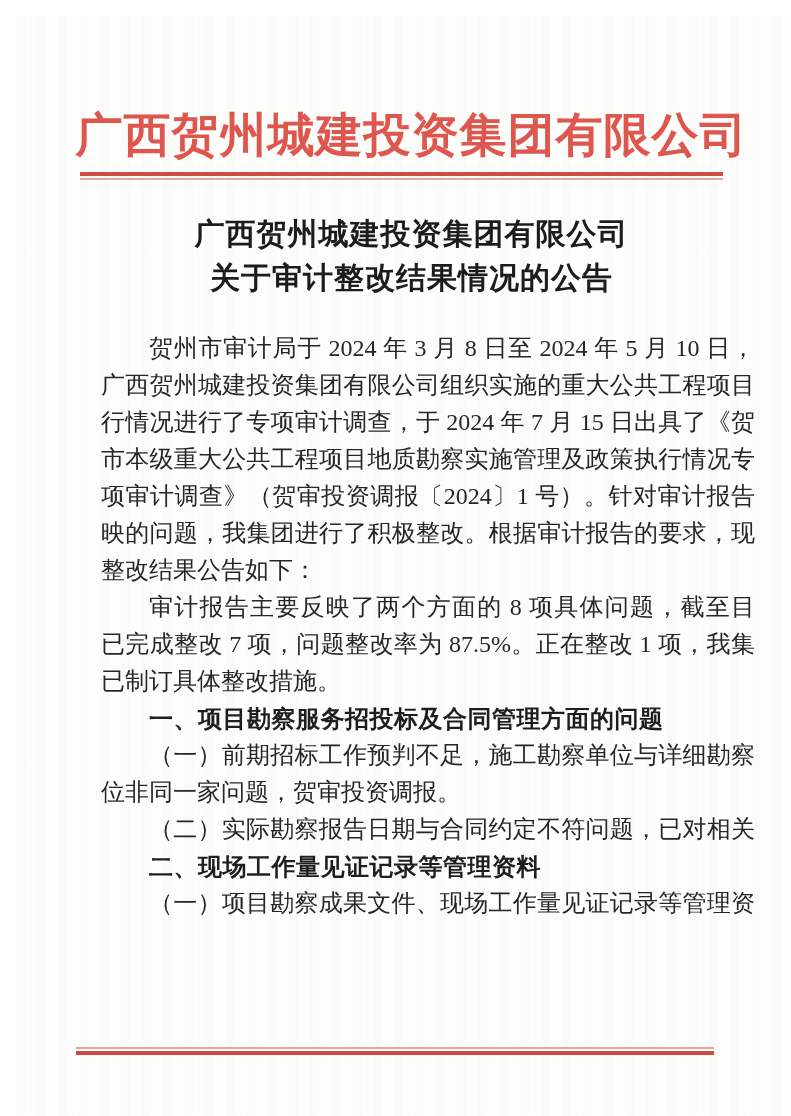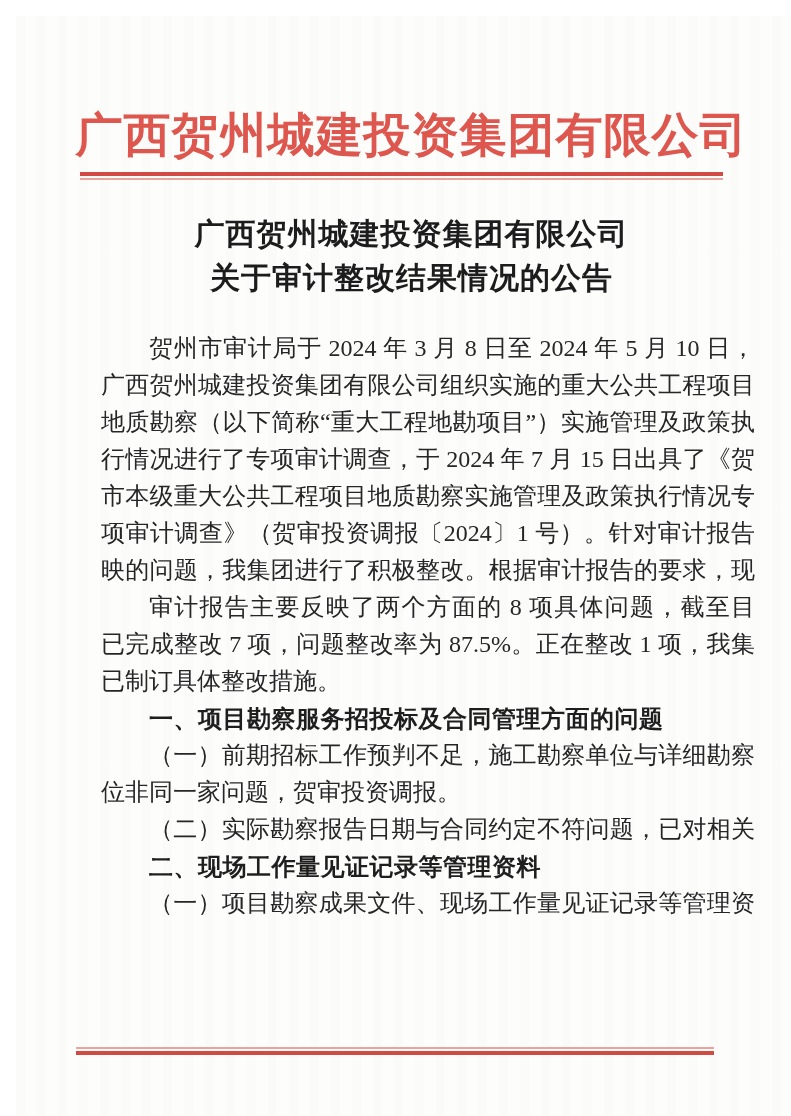--- a/index.html
+++ b/index.html
@@ -107,25 +107,25 @@
   </div>
 
   <div class="doc-title">
     <div>广西贺州城建投资集团有限公司</div>
     <div>关于审计整改结果情况的公告</div>
   </div>
 
   <div class="body-text">
       <div class="line indent full">贺州市审计局于 2024 年 3 月 8 日至 2024 年 5 月 10 日，对</div>
       <div class="line full">广西贺州城建投资集团有限公司组织实施的重大公共工程项目</div>
-      <div class="line full">地质勘察（以下简称“重大工程地勘项目”）实施管理及政策执</div>
       <div class="line full">行情况进行了专项审计调查，于 2024 年 7 月 15 日出具了《贺州</div>
       <div class="line full">市本级重大公共工程项目地质勘察实施管理及政策执行情况专</div>
       <div class="line full">项审计调查》（贺审投资调报〔2024〕1 号）。针对审计报告中反</div>
       <div class="line full">映的问题，我集团进行了积极整改。根据审计报告的要求，现将</div>
+      <div class="line">整改结果公告如下：</div>
       <div class="line indent full">审计报告主要反映了两个方面的 8 项具体问题，截至目前，</div>
       <div class="line full">已完成整改 7 项，问题整改率为 87.5%。正在整改 1 项，我集团</div>
       <div class="line">已制订具体整改措施。</div>
       <div class="line heading indent">一、项目勘察服务招投标及合同管理方面的问题</div>
       <div class="line indent full">（一）前期招标工作预判不足，施工勘察单位与详细勘察单</div>
       <div class="line">位非同一家问题，贺审投资调报。</div>
       <div class="line indent full">（二）实际勘察报告日期与合同约定不符问题，已对相关勘</div>
       <div class="line heading indent">二、现场工作量见证记录等管理资料</div>
       <div class="line indent full">（一）项目勘察成果文件、现场工作量见证记录等管理资料</div>
     </div>

